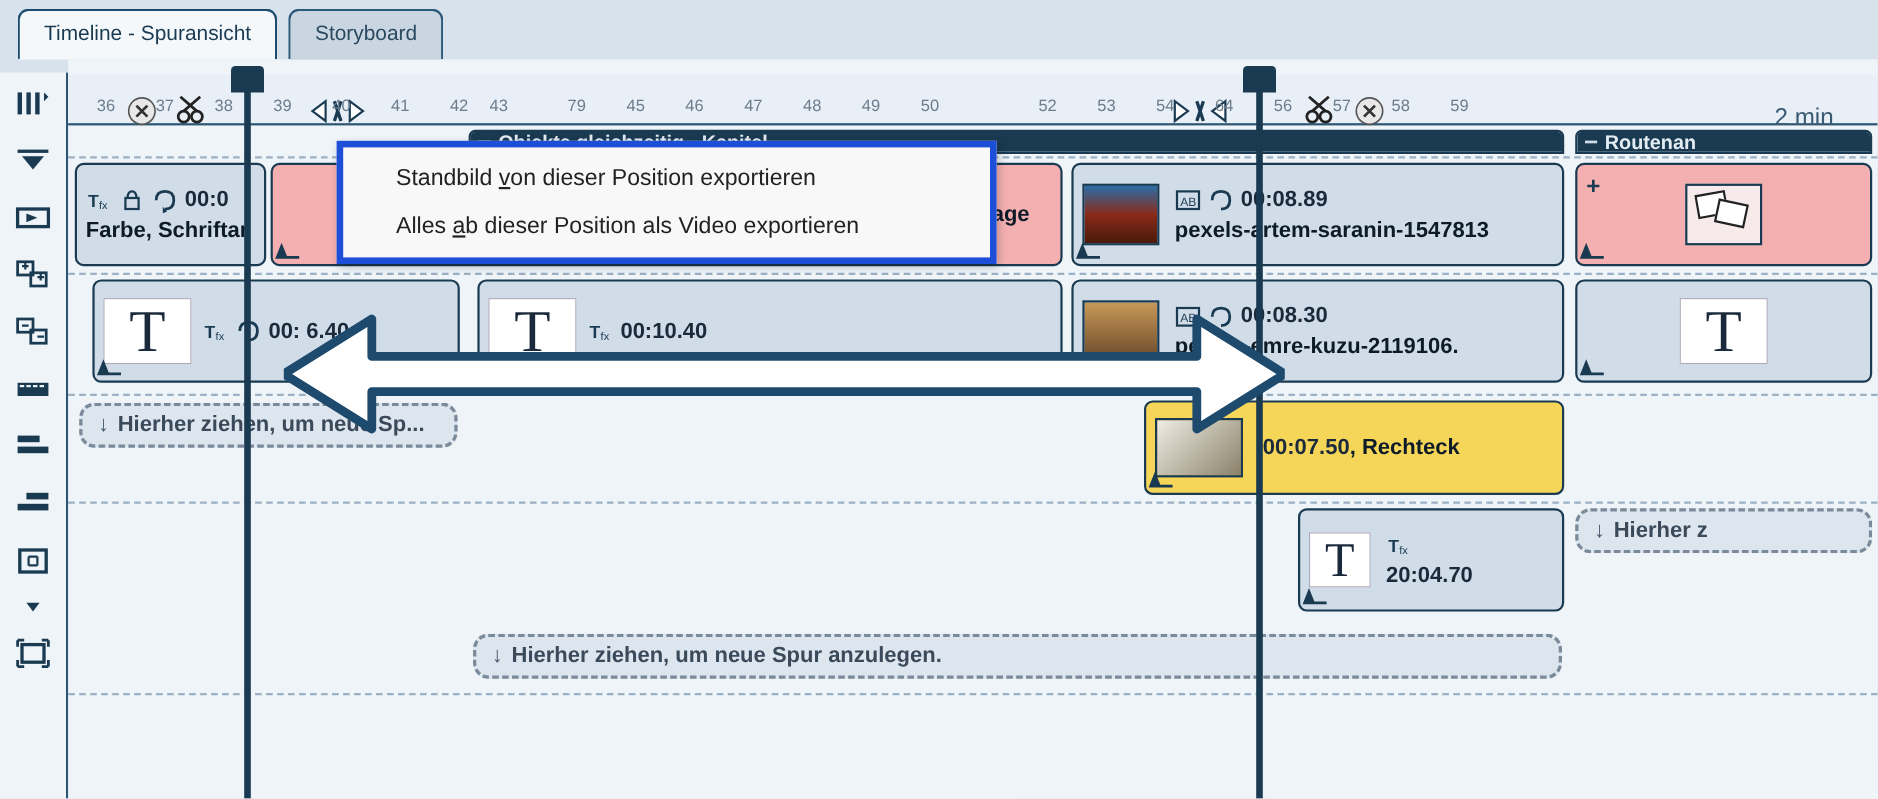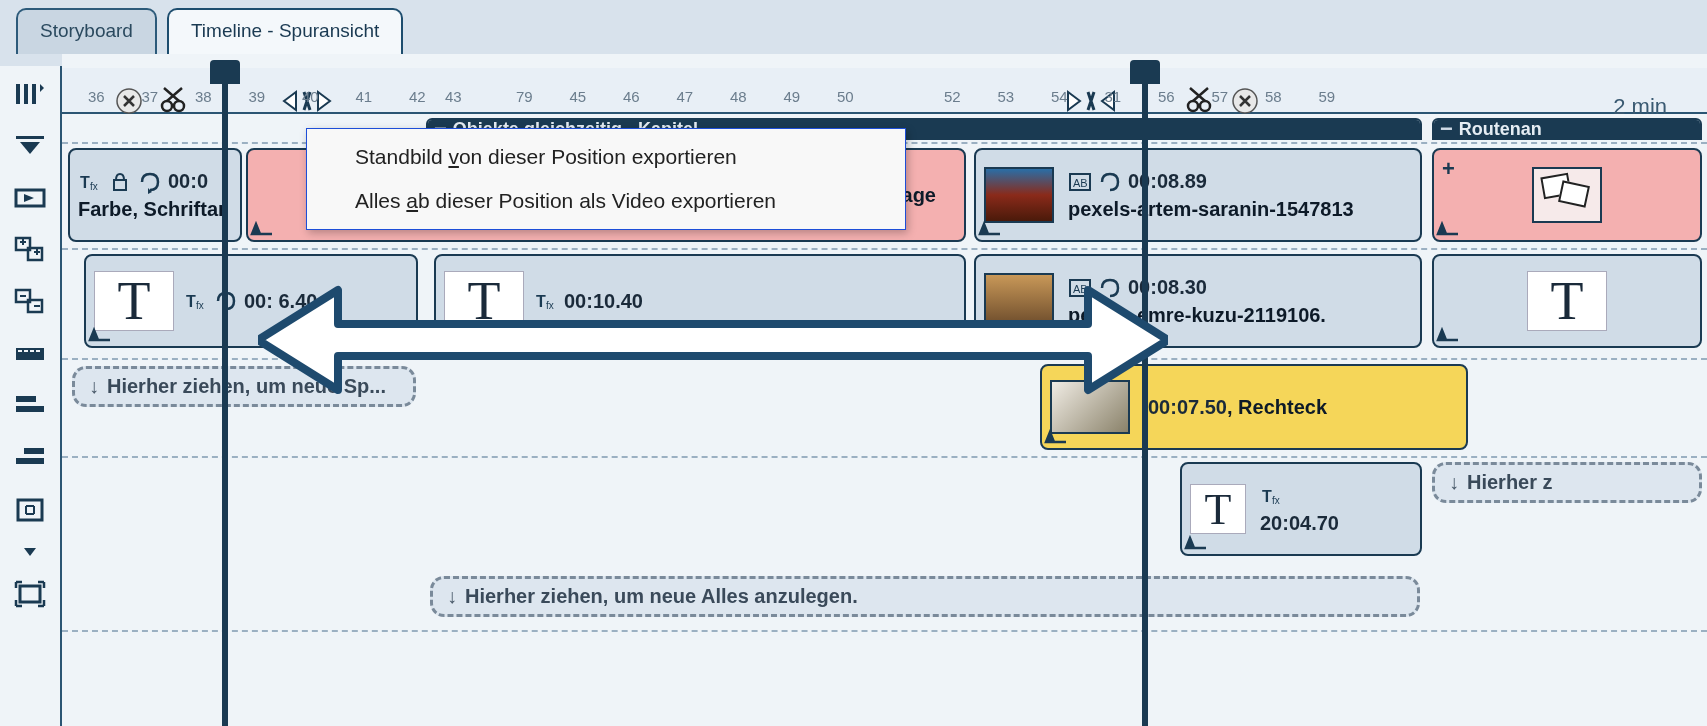--- a/index.html
+++ b/index.html
@@ -61,39 +61,39 @@
 
 .mini-icons { display: flex; gap: 6px; align-items: center; }
 .mini-icons svg { width: 24px; height: 24px; }
 
 
 .drop-hint { position: absolute; border: 3px dashed #7a8a9a; border-radius: 14px; padding: 6px 14px; background: #dde6ef; display: flex; align-items: center; gap: 8px; }
 .drop-hint-arrow { font-size: 20px; color: #4a5a6a; }
 .drop-hint-text { font-size: 20px; font-weight: bold; color: #3a4a5a; }
 
 
-.ctx-menu { position: absolute; top: 128px; left: 306px; width: 600px; background: #f8f8f8; border: 1px solid #1d4ed8; box-shadow: 2px 3px 8px rgba(0,0,0,.25); z-index: 50; padding: 6px 0; }
+.ctx-menu { position: absolute; top: 128px; left: 306px; width: 600px; background: #f8f8f8; border: 6px solid #1d4ed8; box-shadow: 2px 3px 8px rgba(0,0,0,.25); z-index: 50; padding: 6px 0; }
 .ctx-item { padding: 10px 20px 10px 48px; font-size: 21px; color: #222; cursor: pointer; }
 .ctx-item.sel { border: 2px solid #1a6aa8; background: #f0f6fb; margin: 2px 10px; border-radius: 2px; padding-left: 38px; }
 .ctx-item u { text-decoration: underline; }
 
 
 .big-arrow { position: absolute; top: 280px; left: 258px; width: 910px; height: 120px; z-index: 40; pointer-events: none; }
 
 
 .collage-ic { width: 70px; height: 56px; border: 2px solid #1a3a52; background: #f6eaea; position: relative; }
 .collage-ic .p { position: absolute; border: 2px solid #222; background: #fff; }
 
 </style>
 </head>
 <body>
 
 <div class="tab-bar">
+  <div class="tab active">Timeline - Spuransicht</div>
   <div class="tab">Storyboard</div>
-  <div class="tab active">Timeline - Spuransicht</div>
 </div>
 
 <div class="sidebar">
   <div class="side-btn">
       <svg viewBox="0 0 32 28">
         <rect x="2" y="4" width="4" height="20" fill="#1a3a52"></rect>
         <rect x="10" y="4" width="4" height="20" fill="#1a3a52"></rect>
         <rect x="18" y="4" width="4" height="20" fill="#1a3a52"></rect>
         <path d="M26 4 L30 8 L26 12 Z" fill="#1a3a52"></path>
       </svg>
@@ -206,21 +206,21 @@
       <span class="ruler-tick" style="left: 507.5px;">45</span>
       <span class="ruler-tick" style="left: 561px;">46</span>
       <span class="ruler-tick" style="left: 614.5px;">47</span>
       <span class="ruler-tick" style="left: 668px;">48</span>
       <span class="ruler-tick" style="left: 721.5px;">49</span>
       <span class="ruler-tick" style="left: 775px;">50</span>
       <span class="ruler-tick" style="left: 828.5px; margin-top: 38px;">51</span>
       <span class="ruler-tick" style="left: 882px;">52</span>
       <span class="ruler-tick" style="left: 935.5px;">53</span>
       <span class="ruler-tick" style="left: 989px;">54</span>
-      <span class="ruler-tick" style="left: 1042.5px;">31</span>
+      <span class="ruler-tick" style="left: 1042.5px;">64</span>
       <span class="ruler-tick" style="left: 1096px;">56</span>
       <span class="ruler-tick" style="left: 1149.5px;">57</span>
       <span class="ruler-tick" style="left: 1203px;">58</span>
       <span class="ruler-tick" style="left: 1256.5px;">59</span>
     </div>
 
   <div class="playhead" style="left:160px">
       <div class="playhead-grip"></div>
     </div>
   <div class="playhead" style="left:1080px">
@@ -375,21 +375,21 @@
             </svg></div>
       </div>
     </div>
 
     <div class="drop-hint" style="top:252px; left:10px; width:344px;">
       <span class="drop-hint-arrow">↓</span>
       <span class="drop-hint-text">Hierher ziehen, um neue Sp...</span>
     </div>
 
     <div class="track" style="height:96px; top:244px; position:absolute; left:0; right:0; border-top:2px dashed #9bb0c2;">
-      <div class="clip yellow" style="left:978px; width:428px; height:86px; top:4px;">
+      <div class="clip yellow" style="left:978px; width:382px; height:86px; top:4px;">
         <div class="clip-body" style="gap:18px;">
           <div class="thumb grad" style="width:80px; height:54px;"></div>
           <div><span class="clip-time">00:07.50</span><span class="clip-name">, </span><span class="clip-name">Rechteck</span></div>
         </div>
         <div class="clip-corner"><svg viewBox="0 0 24 20">
               <path d="M2 16 L10 16 L6 6 Z M10 16 L22 16" stroke="#1a3a52" stroke-width="2.5" fill="#1a3a52"></path>
             </svg></div>
       </div>
     </div>
 
@@ -413,21 +413,21 @@
       </div>
 
       <div class="drop-hint" style="top:4px; left:1370px; width:270px;">
         <span class="drop-hint-arrow">↓</span>
         <span class="drop-hint-text">Hierher z</span>
       </div>
     </div>
 
     <div class="drop-hint" style="top:462px; left:368px; width:990px;">
       <span class="drop-hint-arrow">↓</span>
-      <span class="drop-hint-text">Hierher ziehen, um neue Alles anzulegen.</span>
+      <span class="drop-hint-text">Hierher ziehen, um neue Spur anzulegen.</span>
     </div>
 
     <div style="position:absolute; top:516px; left:0; right:0; border-top:2px dashed #9bb0c2;"></div>
 
   </div>
 </div>
 
 <div class="ctx-menu">
   <div class="ctx-item"><span>Standbild </span><u>v</u><span>on dieser Position exportieren</span></div>
   <div class="ctx-item"><span>Alles </span><u>a</u><span>b dieser Position als Video exportieren</span></div>

